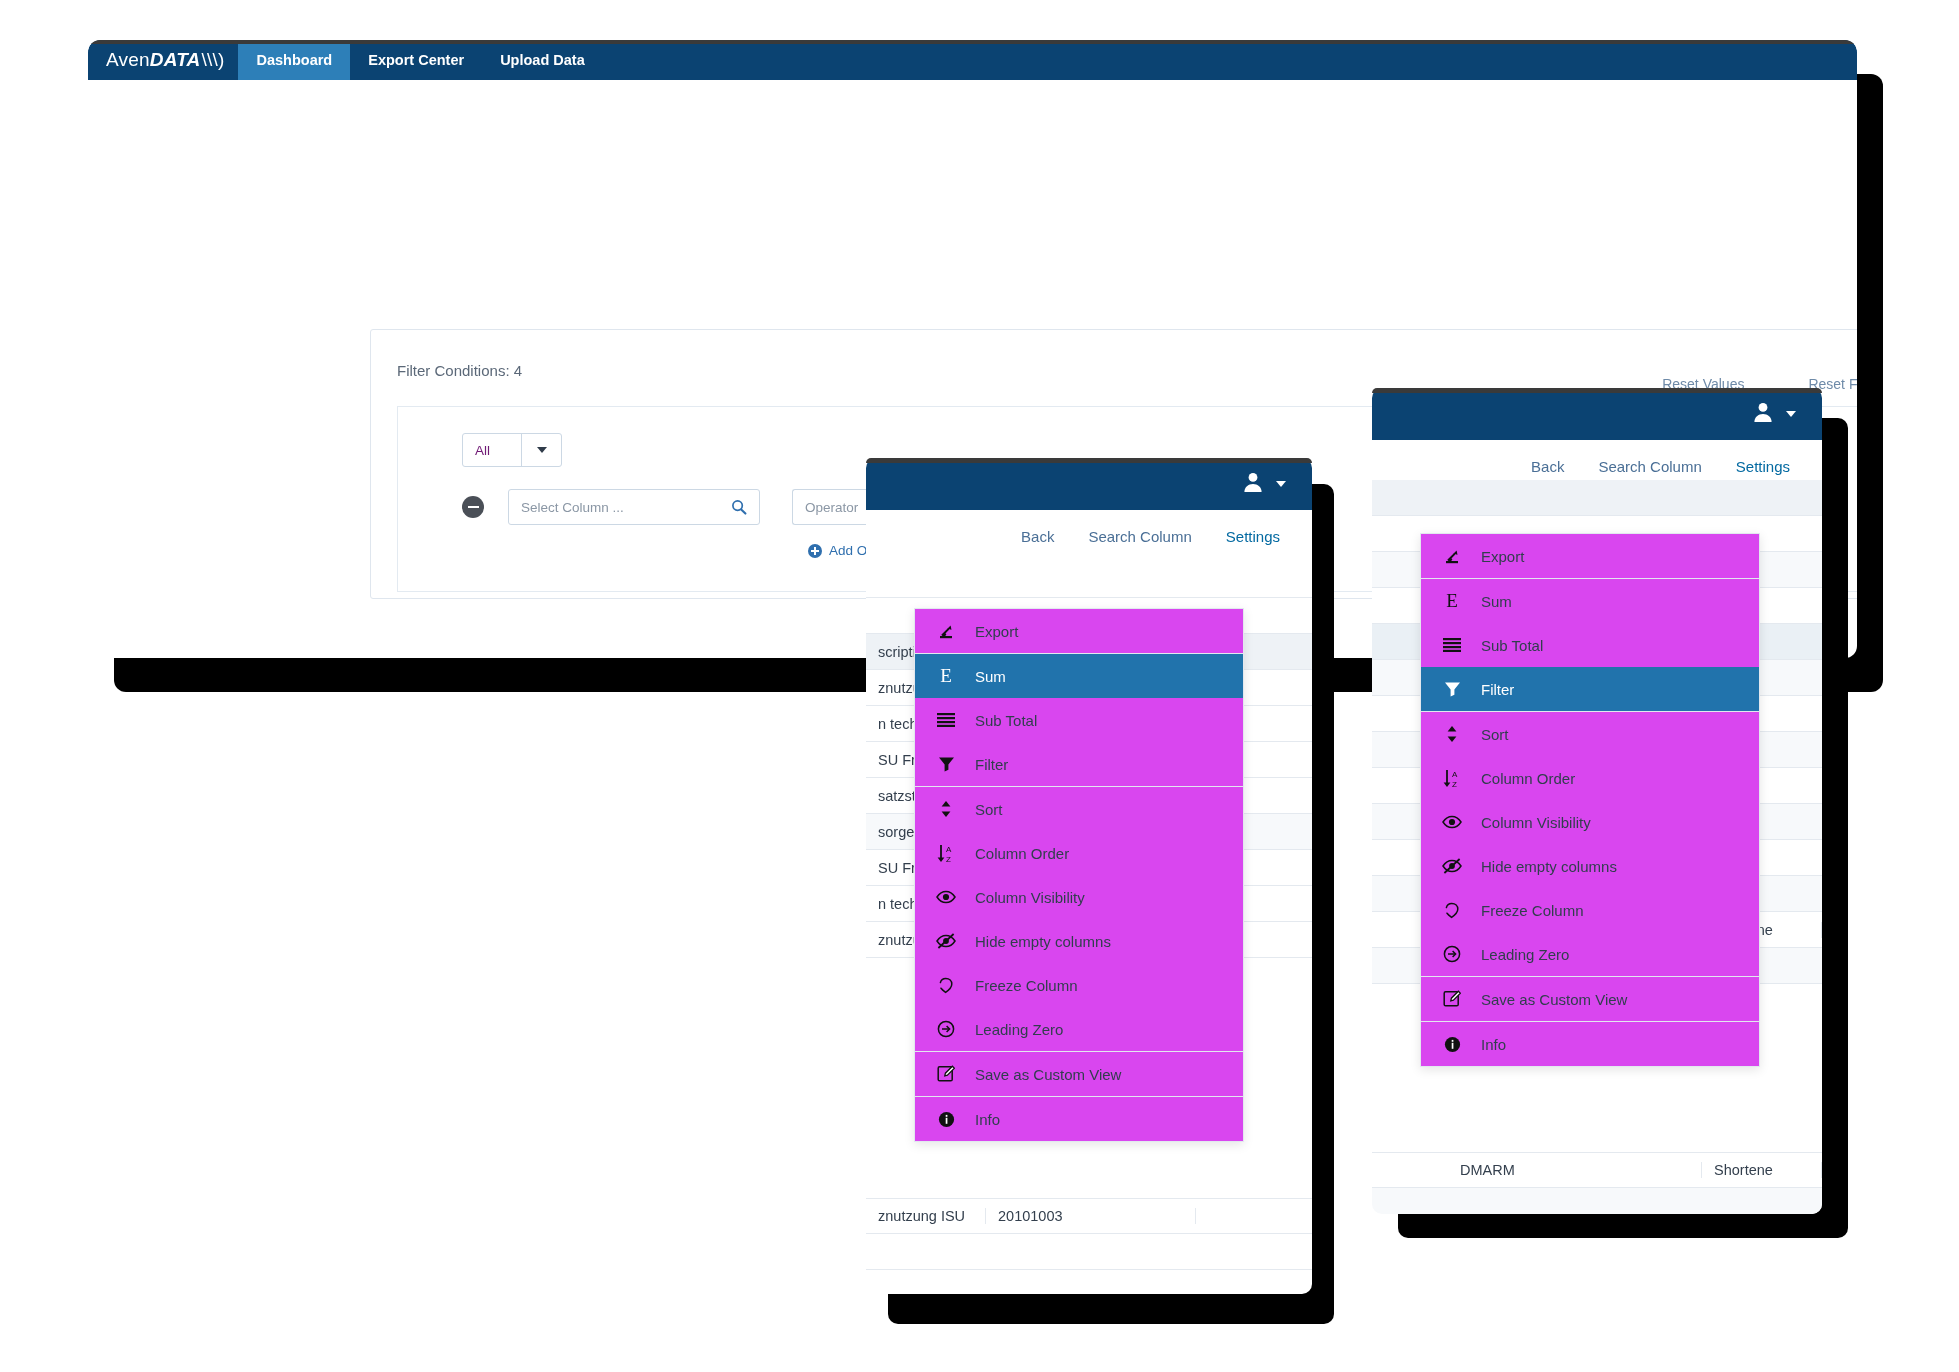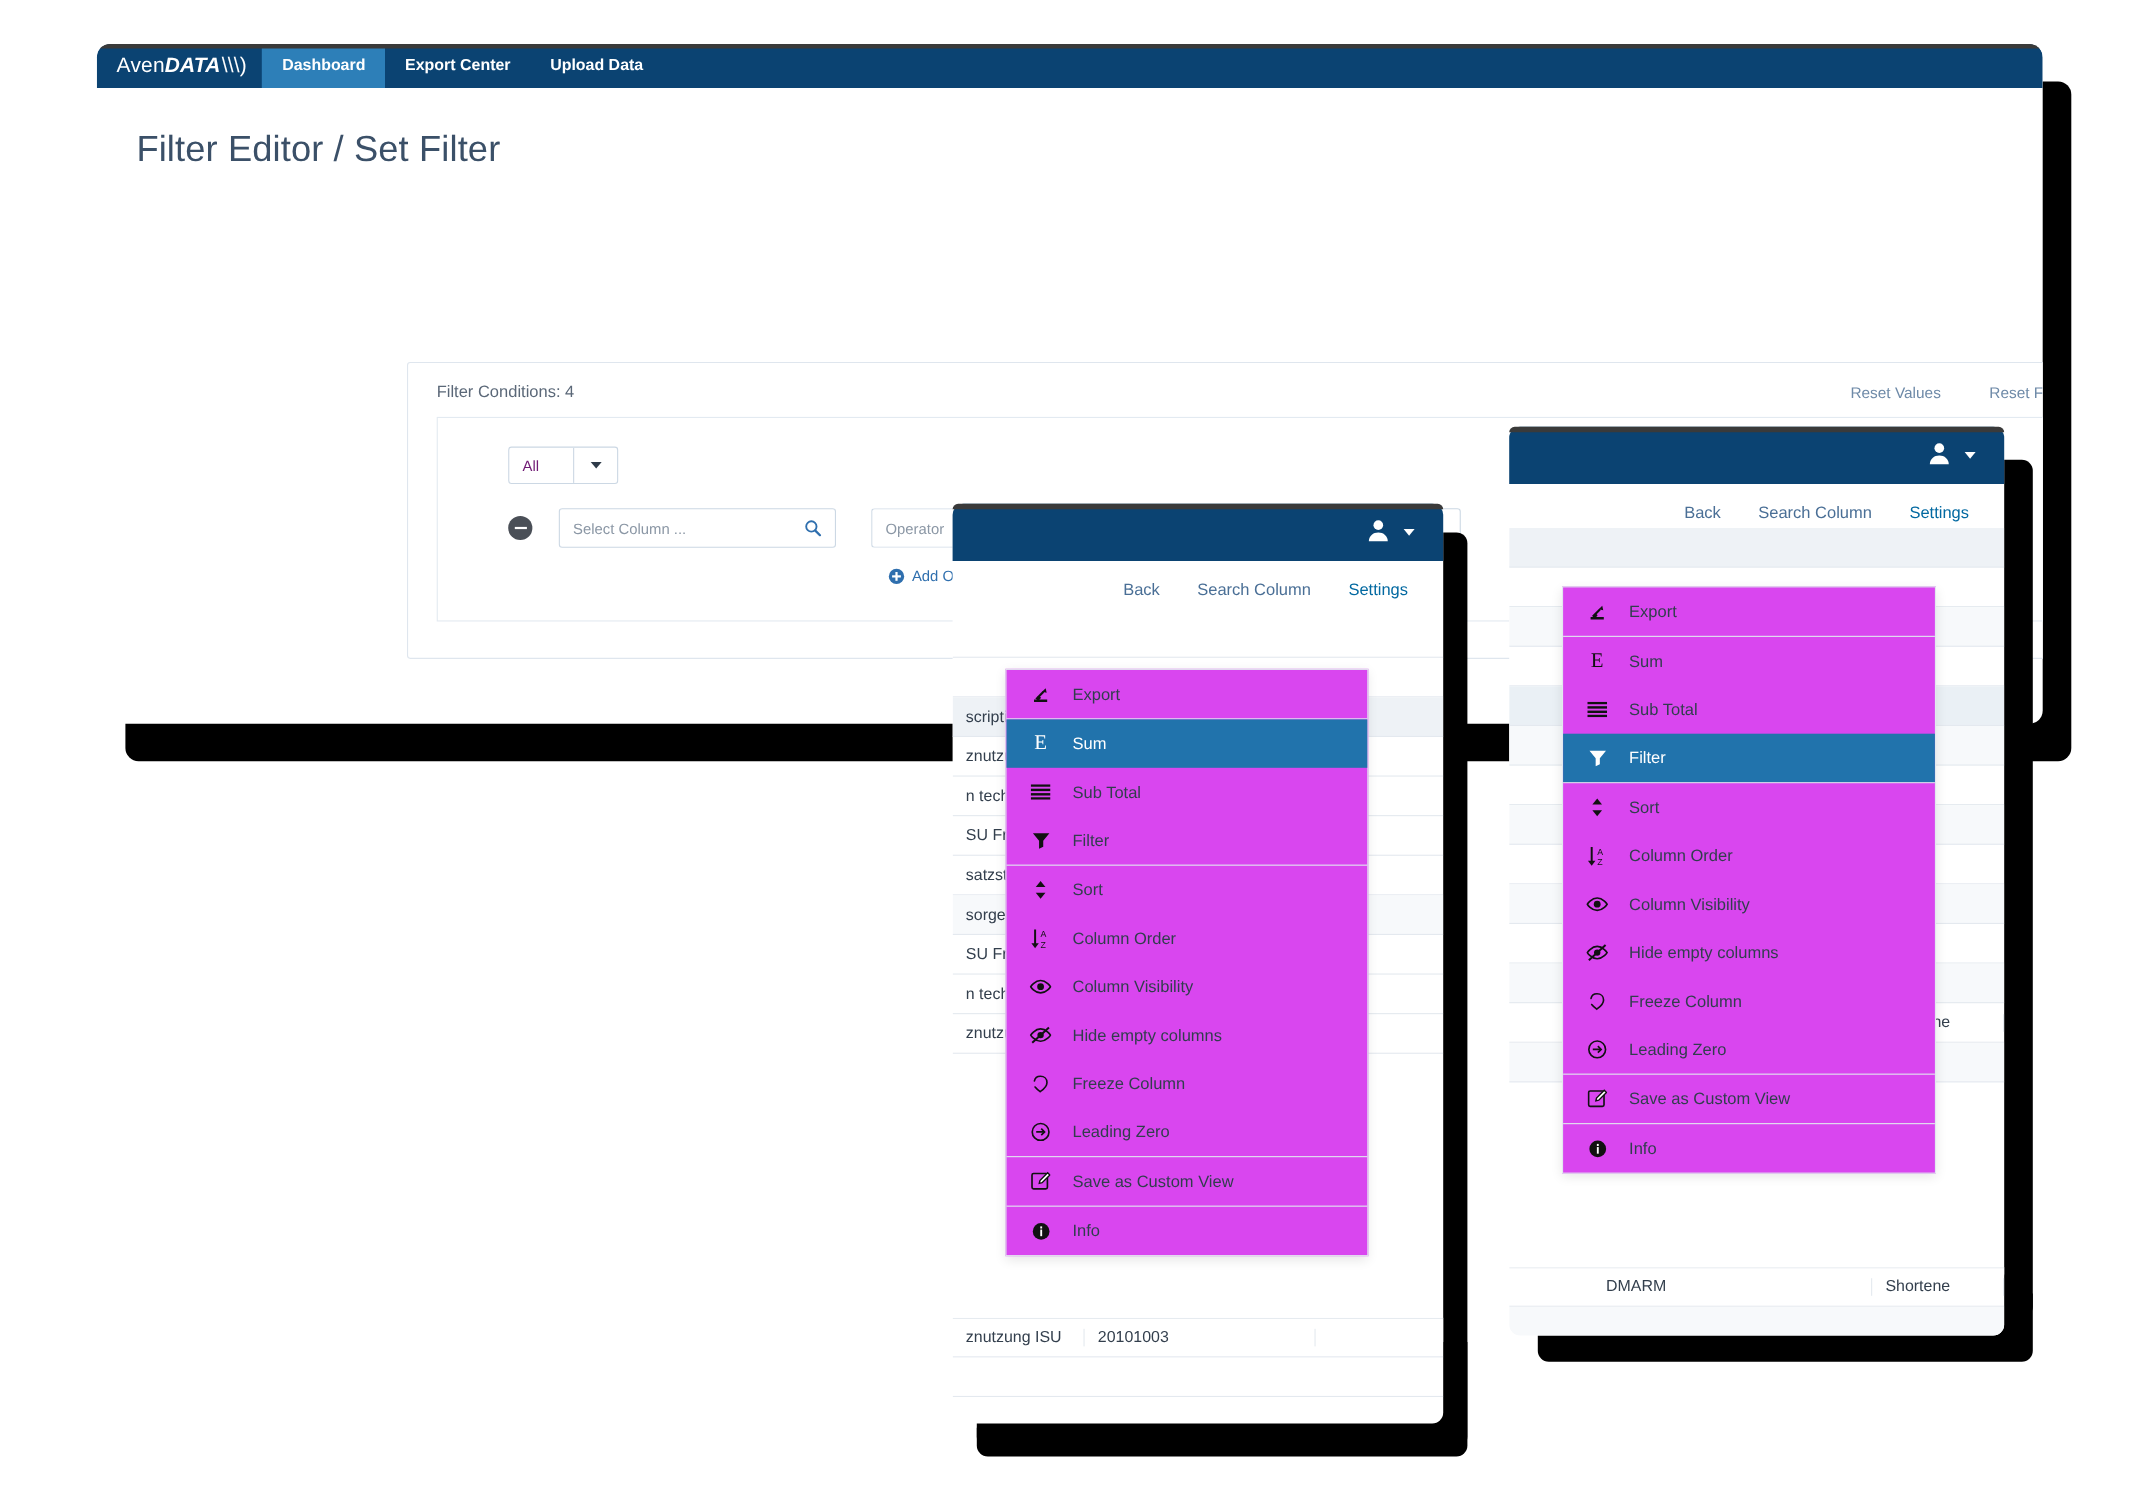--- a/index.html
+++ b/index.html
@@ -68,21 +68,21 @@
     position: absolute; left: 282px; top: 249px;
     width: 1535px; height: 270px;
     border: 1px solid #dfe6ee; border-radius: 3px;
     background: #fff;
   }
   #filter-panel-head {
     display: flex; align-items: center; justify-content: space-between;
     padding: 18px 24px 14px 26px;
   }
   #filter-count { font-size: 15px; color: #5b6878; }
-  .reset-links { display: flex; gap: 44px; }
+  .reset-links { display: flex; gap: 64px; margin-top: 28px; }
   .reset-link { color: #6e8aa8; font-size: 14px; cursor: pointer; }
 
   #filter-inner {
     margin: 0 26px; border: 1px solid #e3eaf1; border-top: 1px solid #e3eaf1;
     height: 186px; position: relative; background:#fff;
   }
   #all-select {
     position: absolute; left: 64px; top: 26px;
     display: flex; height: 34px;
     border: 1px solid #ccd8e4; border-radius: 3px; overflow: hidden; background:#fff;
@@ -197,21 +197,20 @@
         <span class="b-light">Aven</span>
           <span class="b-bold">DATA</span>
           <span class="b-mark">\\\)</span>
       </div>
       <div class="navitem active">Dashboard</div>
       <div class="navitem">Export Center</div>
       <div class="navitem">Upload Data</div>
     </div>
 
     <div id="main-body">
-      <div id="page-title">Filter Editor / Set Filter</div>
 
       <div id="filter-panel">
         <div id="filter-panel-head">
           <div id="filter-count">Filter Conditions: 4</div>
           <div class="reset-links">
             <div class="reset-link">Reset Values</div>
             <div class="reset-link">Reset Filter</div>
           </div>
         </div>
 

